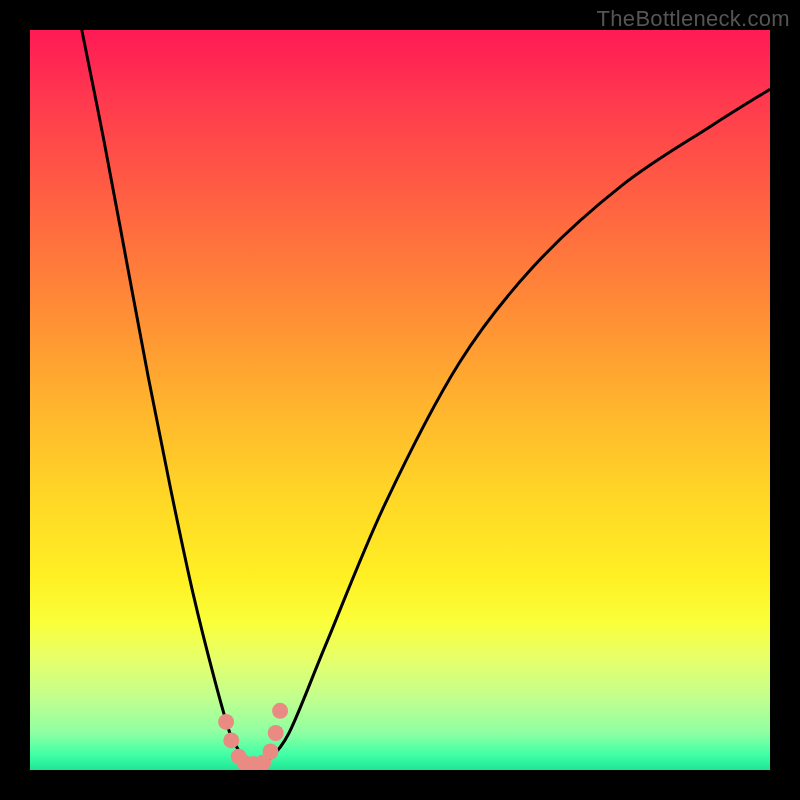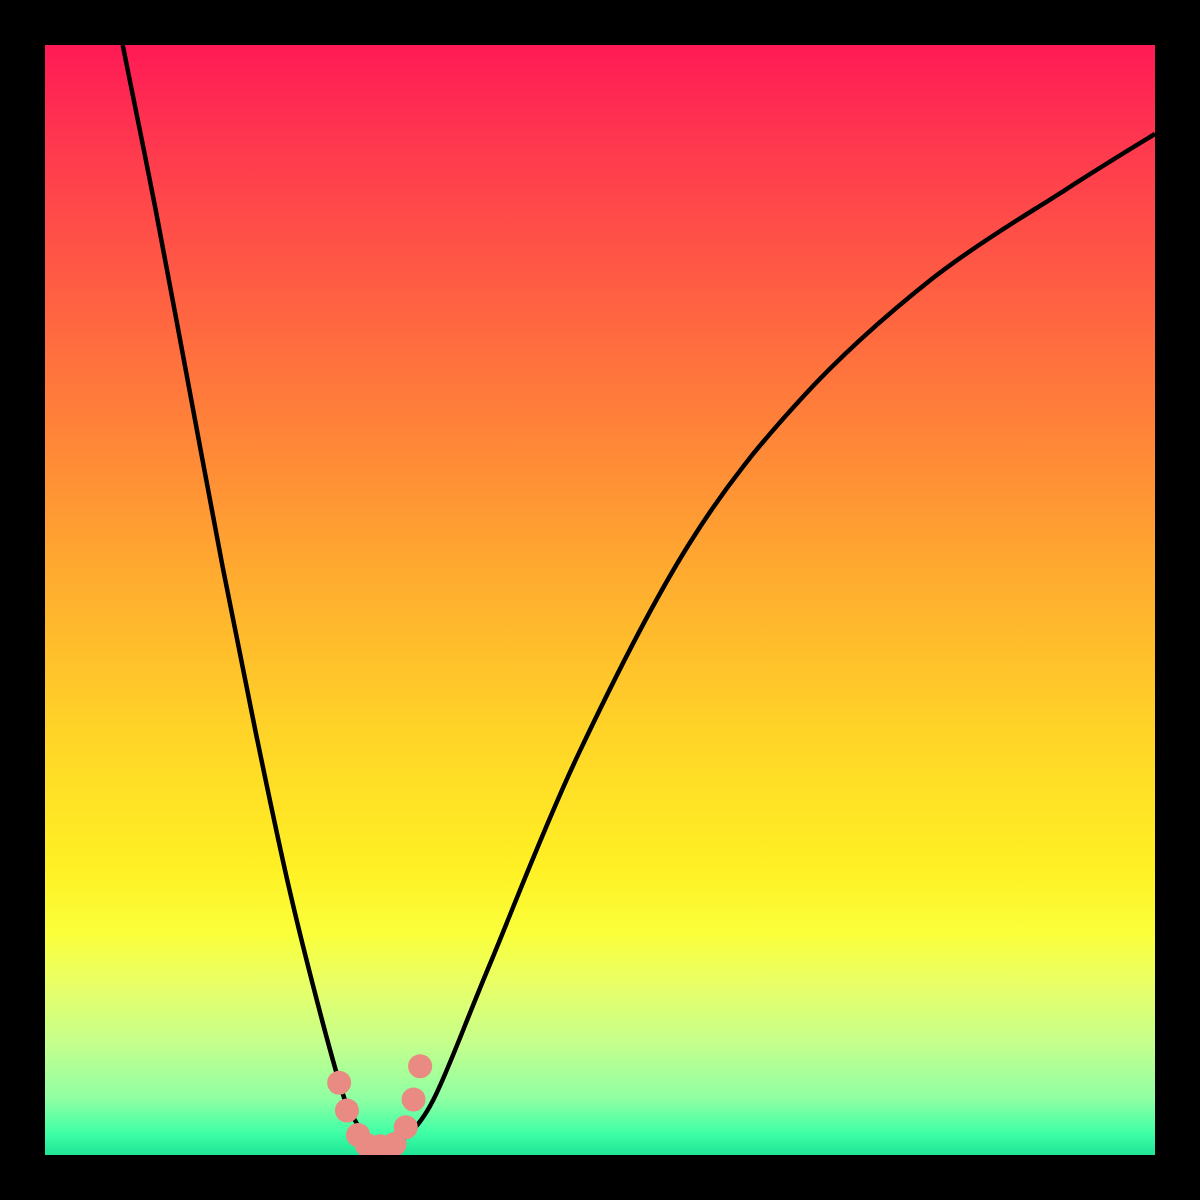--- a/index.html
+++ b/index.html
@@ -62,20 +62,21 @@
     height: 740px;
   }
   .markers circle {
     fill: #e98b83;
   }
 </style>
 </head>
 <body>
 
 <div class="outer">
+  <div class="watermark">TheBottleneck.com</div>
 
   <div class="plot">
     <div class="gradient"></div>
     <svg class="curve" viewBox="0 0 740 740" preserveAspectRatio="none">
       <path id="curve-path" d="M 51.8 0.0 C 55.5 18.5, 66.6 72.8, 74.0 111.0 C 81.4 149.2, 88.8 189.9, 96.2 229.4 C 103.6 268.9, 111.0 309.6, 118.4 347.8 C 125.8 386.0, 133.2 423.0, 140.6 458.8 C 148.0 494.6, 155.4 530.3, 162.8 562.4 C 170.2 594.5, 178.8 627.8, 185.0 651.2 C 191.2 674.6, 196.1 691.9, 199.8 703.0 C 203.5 714.1, 204.7 713.1, 207.2 717.8 C 209.7 722.5, 212.1 728.4, 214.6 731.1 C 217.1 733.8, 219.5 733.6, 222.0 734.1 C 224.5 734.6, 226.9 734.6, 229.4 734.1 C 231.9 733.6, 231.9 736.3, 236.8 731.1 C 241.7 725.9, 249.1 722.5, 259.0 703.0 C 268.9 683.5, 280.0 652.4, 296.0 614.2 C 312.0 576.0, 333.0 520.5, 355.2 473.6 C 377.4 426.7, 404.5 372.5, 429.2 333.0 C 453.9 293.5, 476.1 266.4, 503.2 236.8 C 530.3 207.2, 562.4 178.8, 592.0 155.4 C 621.6 132.0, 656.1 112.2, 680.8 96.2 C 705.5 80.2, 730.1 65.4, 740.0 59.2" stroke="#000" stroke-width="3" fill="none"></path>
       <g class="markers" id="markers-group">
           <circle cx="196.1" cy="691.9" r="8"></circle>
           <circle cx="201.3" cy="710.4" r="8"></circle>
           <circle cx="208.7" cy="726.7" r="8"></circle>
           <circle cx="214.6" cy="733.3" r="8"></circle>

